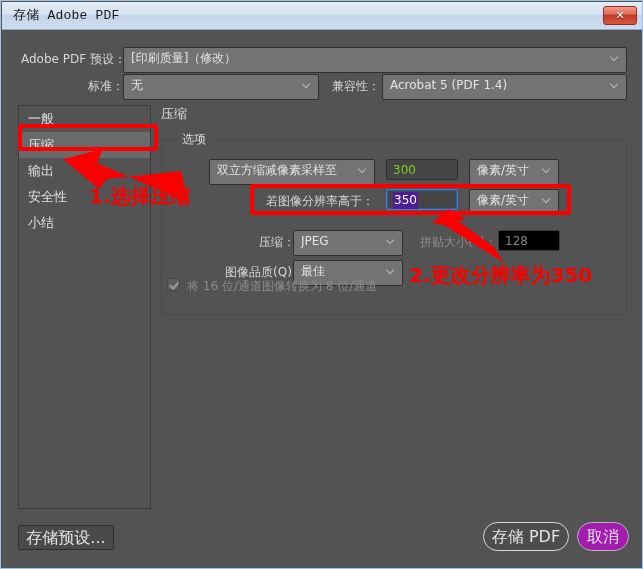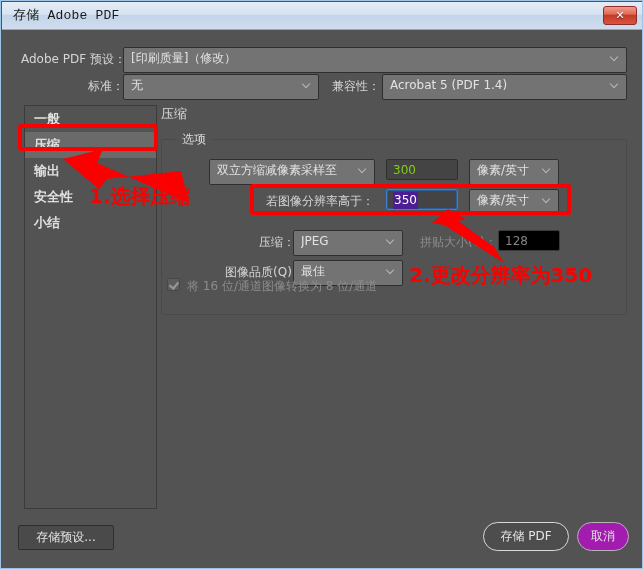--- a/index.html
+++ b/index.html
@@ -124,25 +124,24 @@
     background: #4c1d95;
     color: #ffffff;
     padding: 0 1px;
   }
   .field.disabled { background: #000000; border-color: #3a3a3a; }
   .field.disabled .fval { color: #858585; }
 
   
   #navlist {
     position: absolute;
-    left: 23px; top: 104px;
+    left: 17px; top: 104px;
     width: 133px; height: 404px;
     background: #535353;
     border: 1px solid #3b3b3b;
-    font-weight: bold;
   }
   .navitem {
     position: relative;
     height: 26px;
     padding-left: 9px;
     font-size: 13px;
     color: #e0e0e0;
     line-height: 26px;
     white-space: nowrap;
     cursor: pointer;
@@ -192,21 +191,21 @@
     border-bottom: 2px solid #9a9a9a;
     transform: rotate(40deg);
   }
 
   
   .btn {
     position: absolute;
     background: #4a4a4a;
     border: 1px solid #2e2e2e;
     color: #e4e4e4;
-    font-size: 12px;
+    font-size: 16px;
     text-align: center;
     cursor: pointer;
     white-space: nowrap;
   }
   #btn-preset {
     left: 17px; top: 524px;
     width: 96px; height: 25px;
     line-height: 23px;
     border-radius: 2px;
   }

